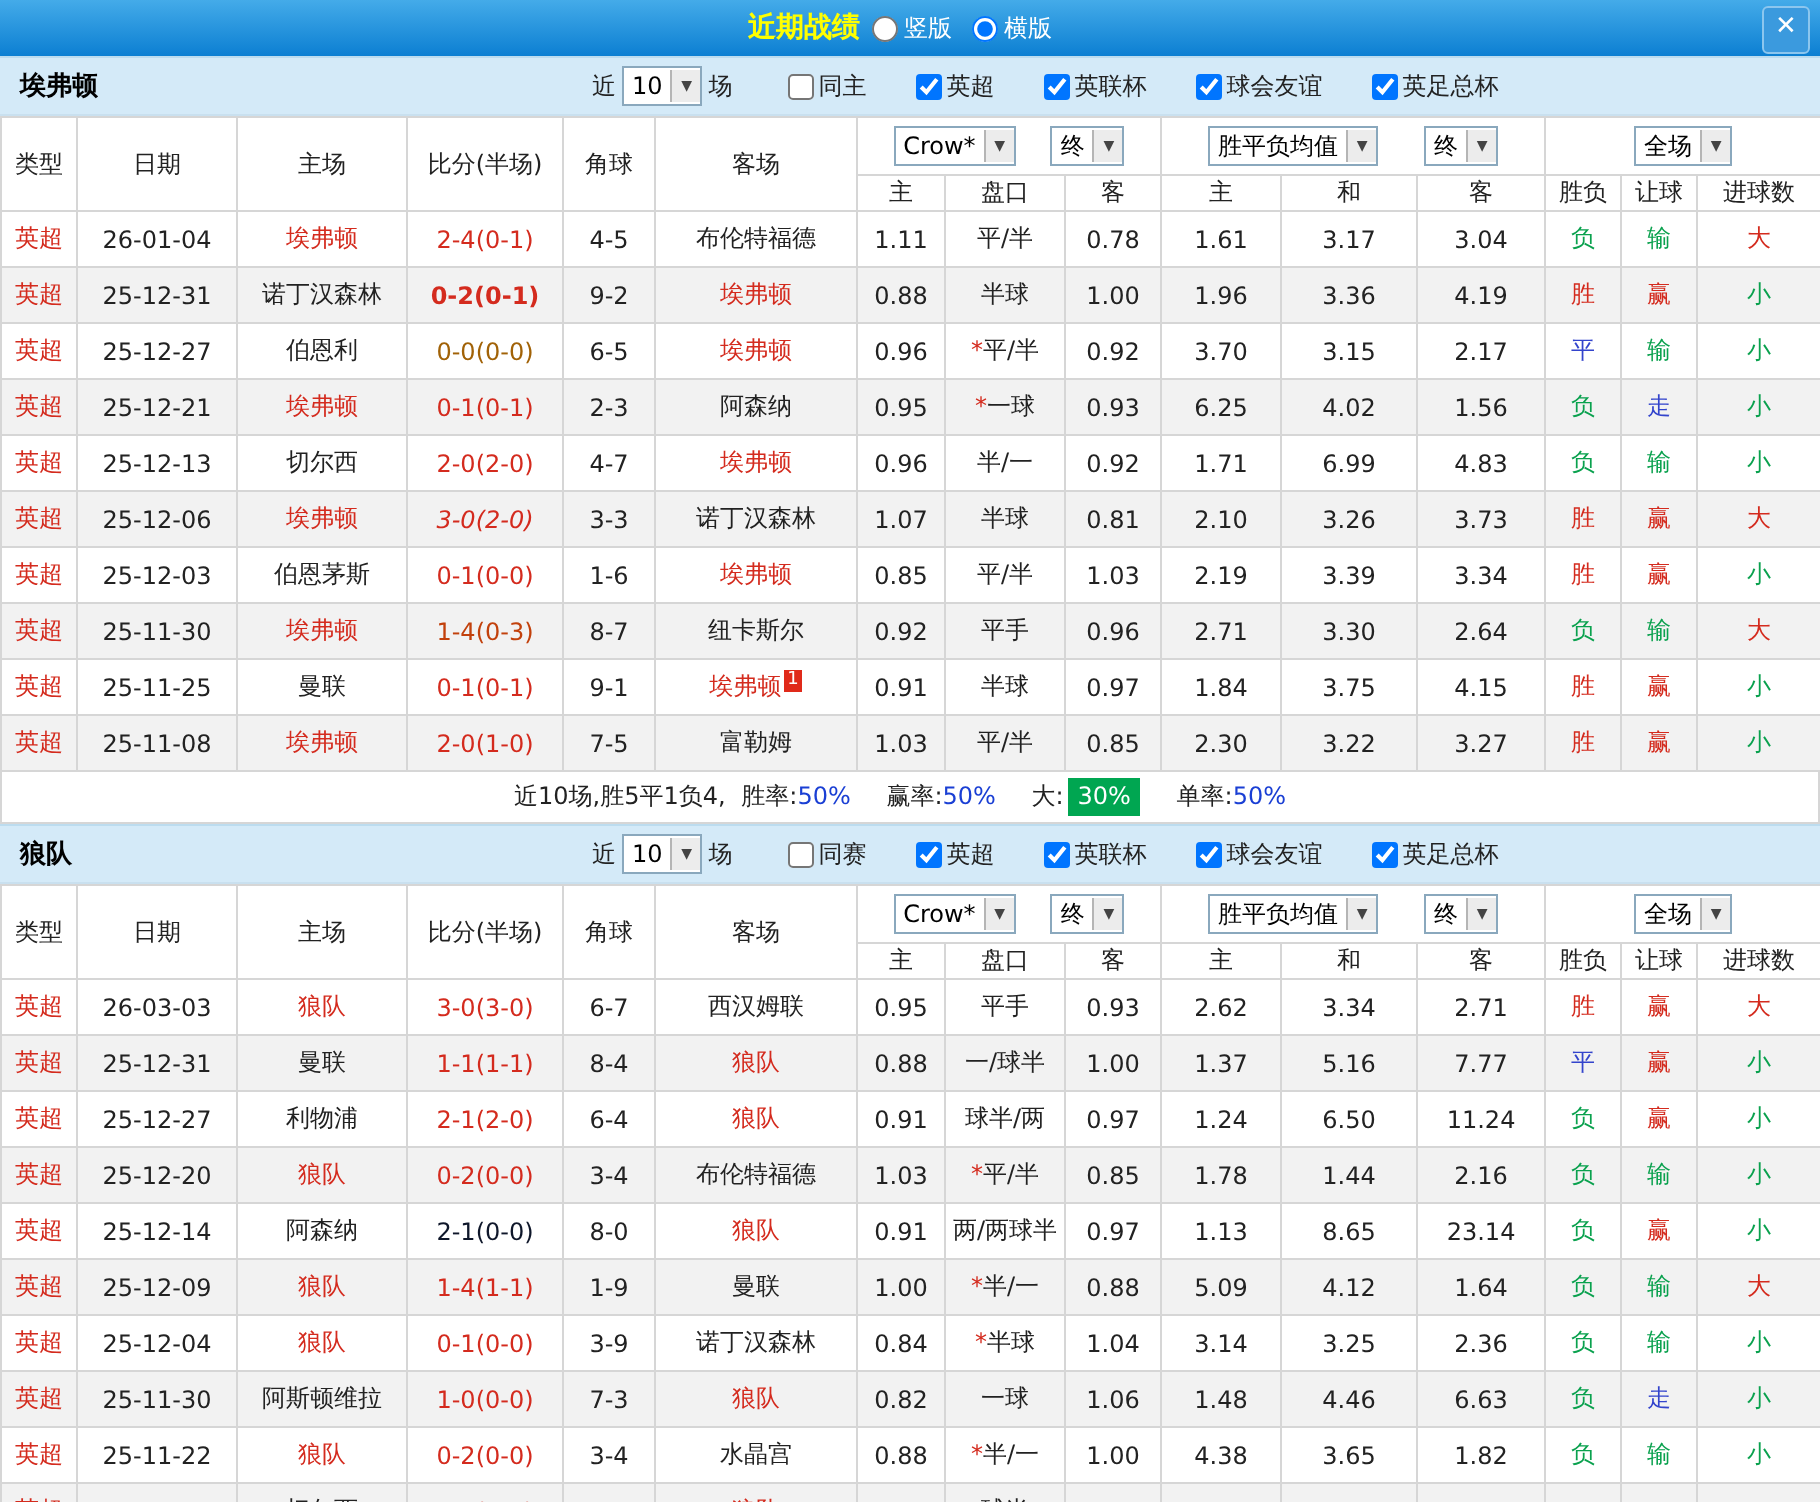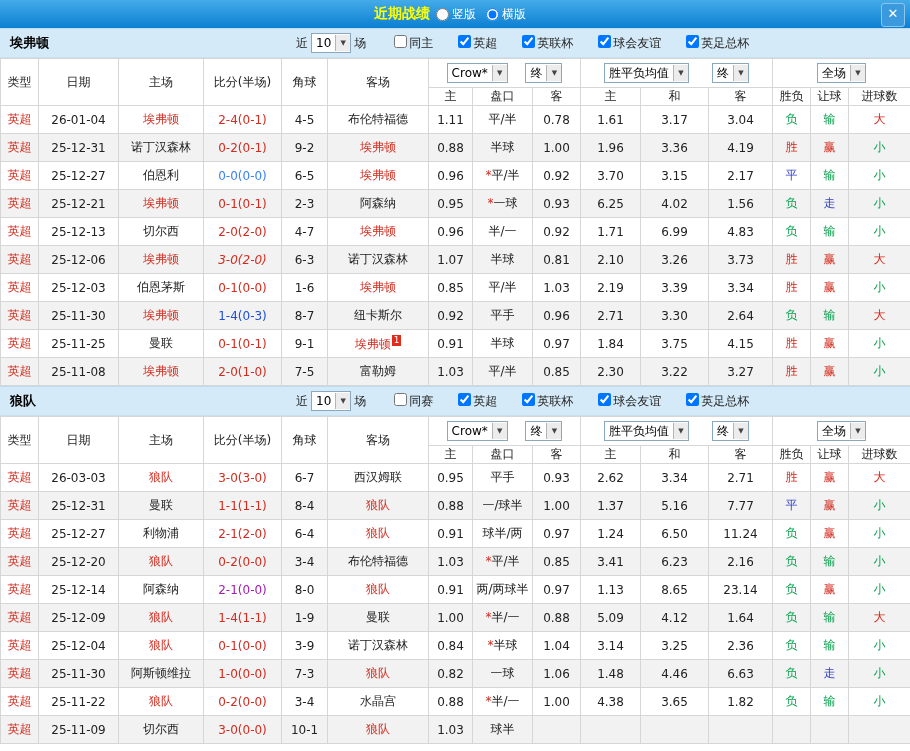--- a/index.html
+++ b/index.html
@@ -22,21 +22,21 @@
     border-bottom:1px solid #c9e0ef;position:relative;display:flex;align-items:center;}
   .team-name{font-weight:bold;font-size:13px;margin-left:10px;color:#000;}
   .filters{position:absolute;left:296px;display:flex;align-items:center;gap:3px;}
   
   .dd{display:inline-flex;align-items:center;background:#fff;border:1px solid #8aa8bd;
     height:18px;padding-left:4px;font-size:12px;cursor:pointer;color:#000;}
   .dd .arr{display:inline-block;width:14px;height:16px;margin-left:4px;background:#ececec;
     border-left:1px solid #b5b5b5;font-size:7px;line-height:16px;text-align:center;color:#444;}
   
   .cbs{display:inline-flex;align-items:center;}
-  .cbs label{display:inline-flex;align-items:flex-start;margin-left:5px;cursor:pointer;padding-left:20px;}
+  .cbs label{display:inline-flex;align-items:center;margin-left:5px;cursor:pointer;padding-left:20px;}
   .cbs input{margin:0 2px 0 0;width:13px;height:13px;}
   
   table{border-collapse:collapse;table-layout:fixed;width:910px;}
   th,td{border:1px solid #d6d6d6;text-align:center;padding:0;font-weight:normal;
     white-space:nowrap;overflow:hidden;font-size:12px;background:#fff;}
   thead tr.r1{height:29px;}
   thead tr.r2{height:18px;}
   tbody tr{height:28px;}
   tbody tr.alt td{background:#f2f2f2;}
   .ddwrap{display:flex;justify-content:space-evenly;align-items:center;height:100%;}
@@ -188,38 +188,38 @@
           <td>3.17</td>
           <td>3.04</td>
           <td style="color: rgb(10, 161, 78);">负</td>
           <td style="color: rgb(10, 161, 78);">输</td>
           <td style="color: rgb(212, 43, 30);">大</td>
         </tr>
         <tr class="alt">
           <td style="color: rgb(212, 43, 30);">英超</td>
           <td>25-12-31</td>
           <td>诺丁汉森林</td>
-          <td style="color: rgb(212, 43, 30);">0-2(0-1)</td>
+          <td style="color: rgb(212, 43, 30); font-weight: bold;">0-2(0-1)</td>
           <td>9-2</td>
           <td style="color: rgb(212, 43, 30);">埃弗顿</td>
           <td>0.88</td>
           <td>半球</td>
           <td>1.00</td>
           <td>1.96</td>
           <td>3.36</td>
           <td>4.19</td>
           <td style="color: rgb(212, 43, 30);">胜</td>
           <td style="color: rgb(212, 43, 30);">赢</td>
           <td style="color: rgb(10, 161, 78);">小</td>
         </tr>
         <tr>
           <td style="color: rgb(212, 43, 30);">英超</td>
           <td>25-12-27</td>
           <td>伯恩利</td>
-          <td style="color: #3b82f6; text-align: center;">0-0(0-0)</td>
+          <td style="color: #a16207; text-align: center;">0-0(0-0)</td>
           <td>6-5</td>
           <td style="color: rgb(212, 43, 30);">埃弗顿</td>
           <td>0.96</td>
           <td><span style="color: rgb(212, 43, 30);">*</span>平/半</td>
           <td>0.92</td>
           <td>3.70</td>
           <td>3.15</td>
           <td>2.17</td>
           <td style="color: rgb(51, 68, 204);">平</td>
           <td style="color: rgb(10, 161, 78);">输</td>
@@ -257,21 +257,21 @@
           <td>4.83</td>
           <td style="color: rgb(10, 161, 78);">负</td>
           <td style="color: rgb(10, 161, 78);">输</td>
           <td style="color: rgb(10, 161, 78);">小</td>
         </tr>
         <tr class="alt">
           <td style="color: rgb(212, 43, 30);">英超</td>
           <td>25-12-06</td>
           <td style="color: rgb(212, 43, 30);">埃弗顿</td>
           <td style="color: rgb(212, 43, 30); font-style: italic;">3-0(2-0)</td>
-          <td>6-3</td>
+          <td>3-3</td>
           <td>诺丁汉森林</td>
           <td>1.07</td>
           <td>半球</td>
           <td>0.81</td>
           <td>2.10</td>
           <td>3.26</td>
           <td>3.73</td>
           <td style="color: rgb(212, 43, 30);">胜</td>
           <td style="color: rgb(212, 43, 30);">赢</td>
           <td style="color: rgb(212, 43, 30);">大</td>
@@ -290,21 +290,21 @@
           <td>3.39</td>
           <td>3.34</td>
           <td style="color: rgb(212, 43, 30);">胜</td>
           <td style="color: rgb(212, 43, 30);">赢</td>
           <td style="color: rgb(10, 161, 78);">小</td>
         </tr>
         <tr class="alt">
           <td style="color: rgb(212, 43, 30);">英超</td>
           <td>25-11-30</td>
           <td style="color: rgb(212, 43, 30);">埃弗顿</td>
-          <td style="color: #1d4ed8;">1-4(0-3)</td>
+          <td style="color: #c2410c;">1-4(0-3)</td>
           <td>8-7</td>
           <td>纽卡斯尔</td>
           <td>0.92</td>
           <td>平手</td>
           <td>0.96</td>
           <td>2.71</td>
           <td>3.30</td>
           <td>2.64</td>
           <td style="color: rgb(10, 161, 78);">负</td>
           <td style="color: rgb(10, 161, 78);">输</td>
@@ -339,20 +339,27 @@
           <td>0.85</td>
           <td>2.30</td>
           <td>3.22</td>
           <td>3.27</td>
           <td style="color: rgb(212, 43, 30);">胜</td>
           <td style="color: rgb(212, 43, 30);">赢</td>
           <td style="color: rgb(10, 161, 78);">小</td>
         </tr>
       </tbody>
   </table>
+  <div class="summary">
+    <span>近10场,胜5平1负4,</span>
+    <span class="lbl">胜率:</span><span class="pct">50%</span>
+    <span class="lbl">赢率:</span><span class="pct">50%</span>
+    <span class="lbl">大:</span><span class="badge">30%</span>
+    <span class="lbl">单率:</span><span class="pct">50%</span>
+  </div>
 </section>
 
 <section>
   <div class="sec-header">
     <span class="team-name">狼队</span>
     <div class="filters">
       <span>近</span>
       <span class="dd">
           <span>10</span>
           <span class="arr">▼</span>
@@ -508,32 +515,32 @@
         <tr class="alt">
           <td style="color: rgb(212, 43, 30);">英超</td>
           <td>25-12-20</td>
           <td style="color: rgb(212, 43, 30);">狼队</td>
           <td style="color: rgb(212, 43, 30);">0-2(0-0)</td>
           <td>3-4</td>
           <td>布伦特福德</td>
           <td>1.03</td>
           <td><span style="color: rgb(212, 43, 30);">*</span>平/半</td>
           <td>0.85</td>
-          <td>3.41</td>
-          <td>6.23</td>
+          <td>1.78</td>
+          <td>1.44</td>
           <td>2.16</td>
           <td style="color: rgb(10, 161, 78);">负</td>
           <td style="color: rgb(10, 161, 78);">输</td>
           <td style="color: rgb(10, 161, 78);">小</td>
         </tr>
         <tr>
           <td style="color: rgb(212, 43, 30);">英超</td>
           <td>25-12-14</td>
           <td>阿森纳</td>
-          <td style="color: #a21caf;">2-1(0-0)</td>
+          <td style="color: #0f172a;">2-1(0-0)</td>
           <td>8-0</td>
           <td style="color: rgb(212, 43, 30);">狼队</td>
           <td>0.91</td>
           <td>两/两球半</td>
           <td>0.97</td>
           <td>1.13</td>
           <td>8.65</td>
           <td>23.14</td>
           <td style="color: rgb(10, 161, 78);">负</td>
           <td style="color: rgb(212, 43, 30);">赢</td>

